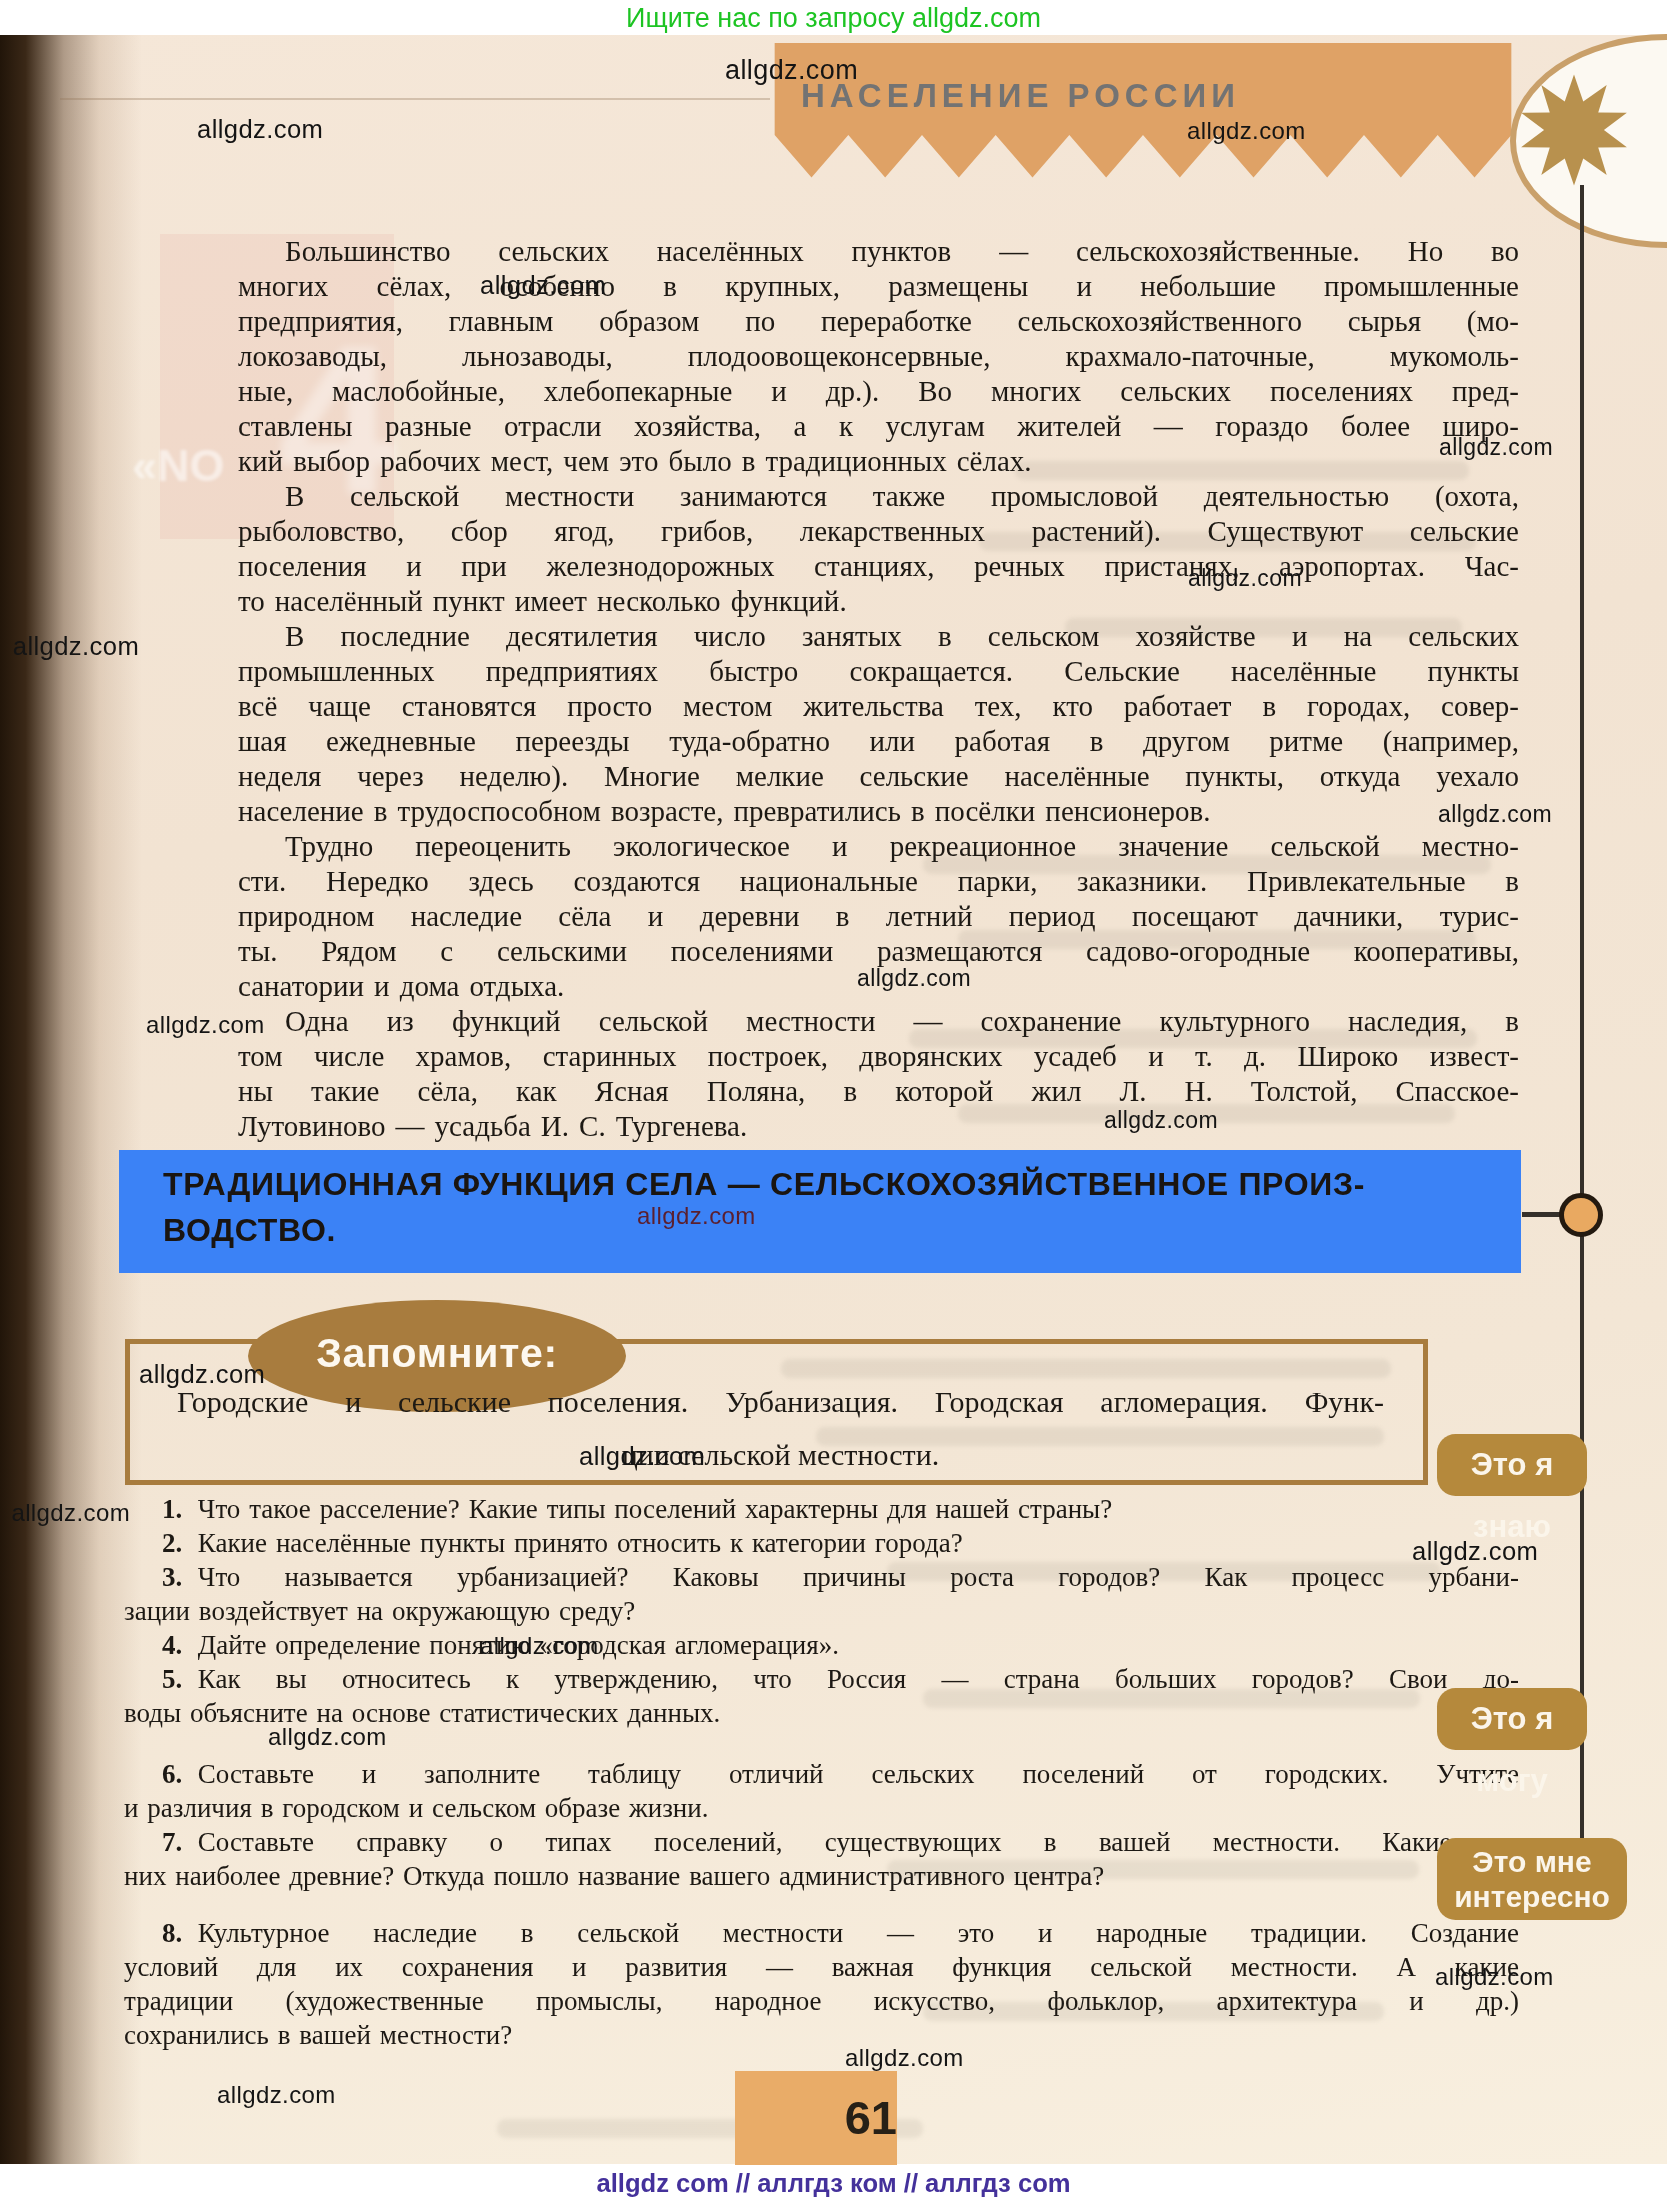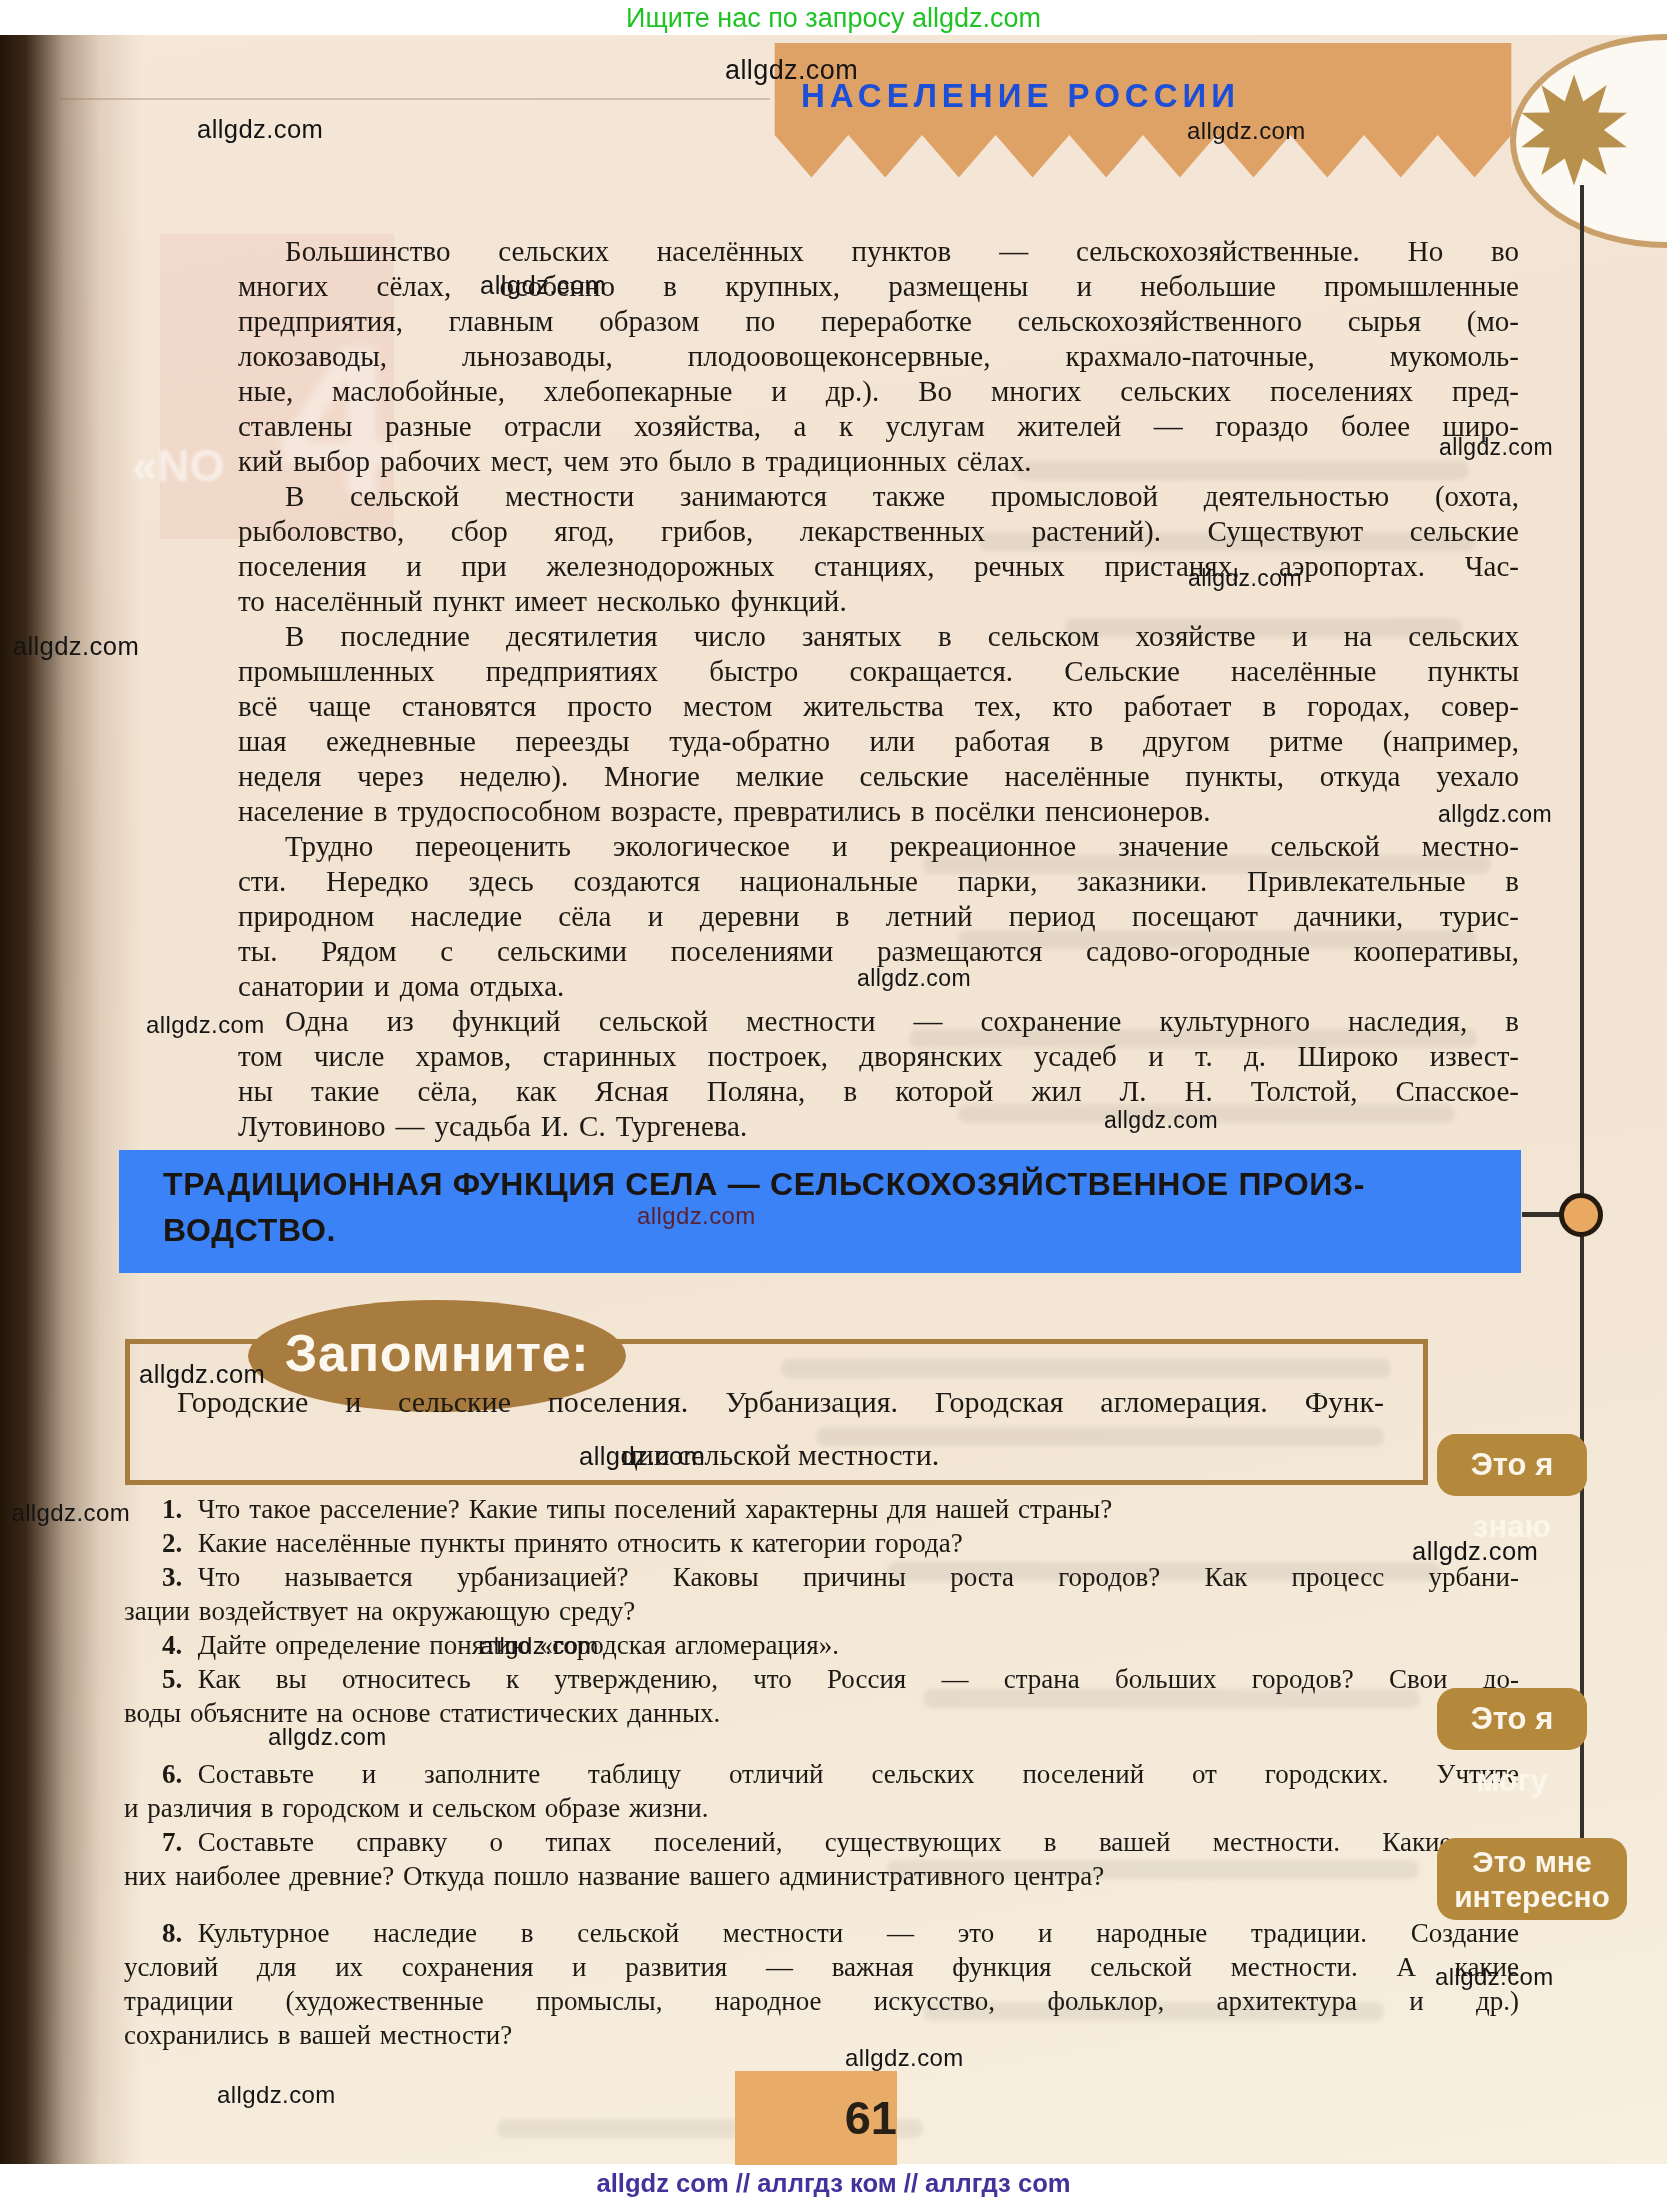--- a/index.html
+++ b/index.html
@@ -15,21 +15,21 @@
 
   
   #promo{position:absolute; left:0; top:2.8px; width:1667px; text-align:center;
     font-family:"Liberation Sans",sans-serif; font-size:27px; font-weight:400; color:#1dc423;}
   #footer{position:absolute; left:0; top:2169px; width:1667px; text-align:center;
     font-family:"Liberation Sans",sans-serif; font-size:25.6px; font-weight:600; color:#44319b;}
 
   
   #banner-svg{position:absolute; left:774px; top:43px;}
   #banner-title{position:absolute; left:801px; top:77px; width:639px;
-    font-family:"Liberation Sans",sans-serif; font-size:33px; font-weight:600; letter-spacing:5px; color:#1d4ed8;}
+    font-family:"Liberation Sans",sans-serif; font-size:33px; font-weight:600; letter-spacing:5px; color:#737373;}
   #corner-ellipse{position:absolute; left:1510px; top:34px; width:301px; height:202px;
     background:#fcf9f2; border:6.4px solid #c9a06a; border-radius:50%;}
   #star-svg{position:absolute; left:1517px; top:73px;}
   #thread-line{position:absolute; left:1580px; top:185px; width:3.5px; height:1703px; background:#35302a;}
   #node-tick{position:absolute; left:1522px; top:1212px; width:38px; height:5px; background:#35302a;}
   #node-circle{position:absolute; left:1559px; top:1193px; width:34px; height:34px;
     background:#e9a961; border:5px solid #241a10; border-radius:50%;}
 
   
   #body-text{position:absolute; left:238px; top:234px; width:1281px;
@@ -40,21 +40,21 @@
 
   
   #highlight{position:absolute; left:119px; top:1150px; width:1402px; height:123px; background:#3b82f6;}
   #highlight .hline{position:absolute; left:44px; font-family:"Liberation Sans",sans-serif;
     font-size:32px; font-weight:bold; letter-spacing:0.7px; color:#1a1511; white-space:nowrap;}
 
   
   #remember-box{position:absolute; left:125px; top:1339px; width:1293px; height:136px; border:5px solid #a87c3e;}
   #remember-ellipse{position:absolute; left:248px; top:1300px; width:378px; height:112px; background:#a87c3e;
     border-radius:50%; text-align:center; line-height:106px; font-family:"Liberation Sans",sans-serif;
-    font-size:52px; font-weight:bold; color:#fdf8ef; letter-spacing:0.7px;}
+    font-size:41px; font-weight:bold; color:#fdf8ef; letter-spacing:0.7px;}
   .rline{position:absolute; left:177px; width:1207px; font-size:30px; color:#1d1914;text-align:center;}
   .rline.j{text-align:justify; text-align-last:justify;}
 
   
   #questions{position:absolute; left:124px; top:1492px; width:1395px;
     font-size:27px; line-height:34px; color:#1d1914; word-spacing:2.1px;}
   .ql{text-align:justify; text-align-last:justify;}
   .ql.end{text-align-last:left;}
   .ql.first{padding-left:38px;}
   .qnum{font-weight:bold; margin-right:15.6px;}

